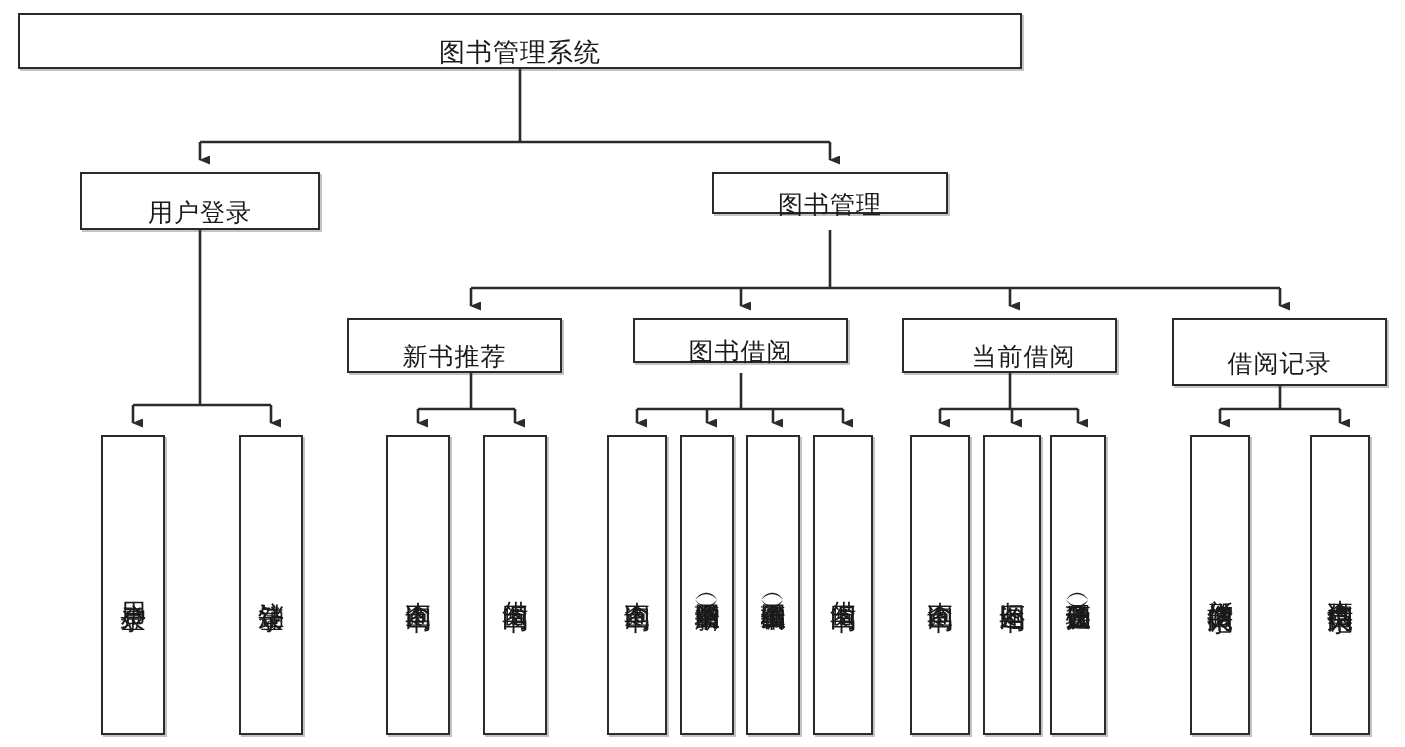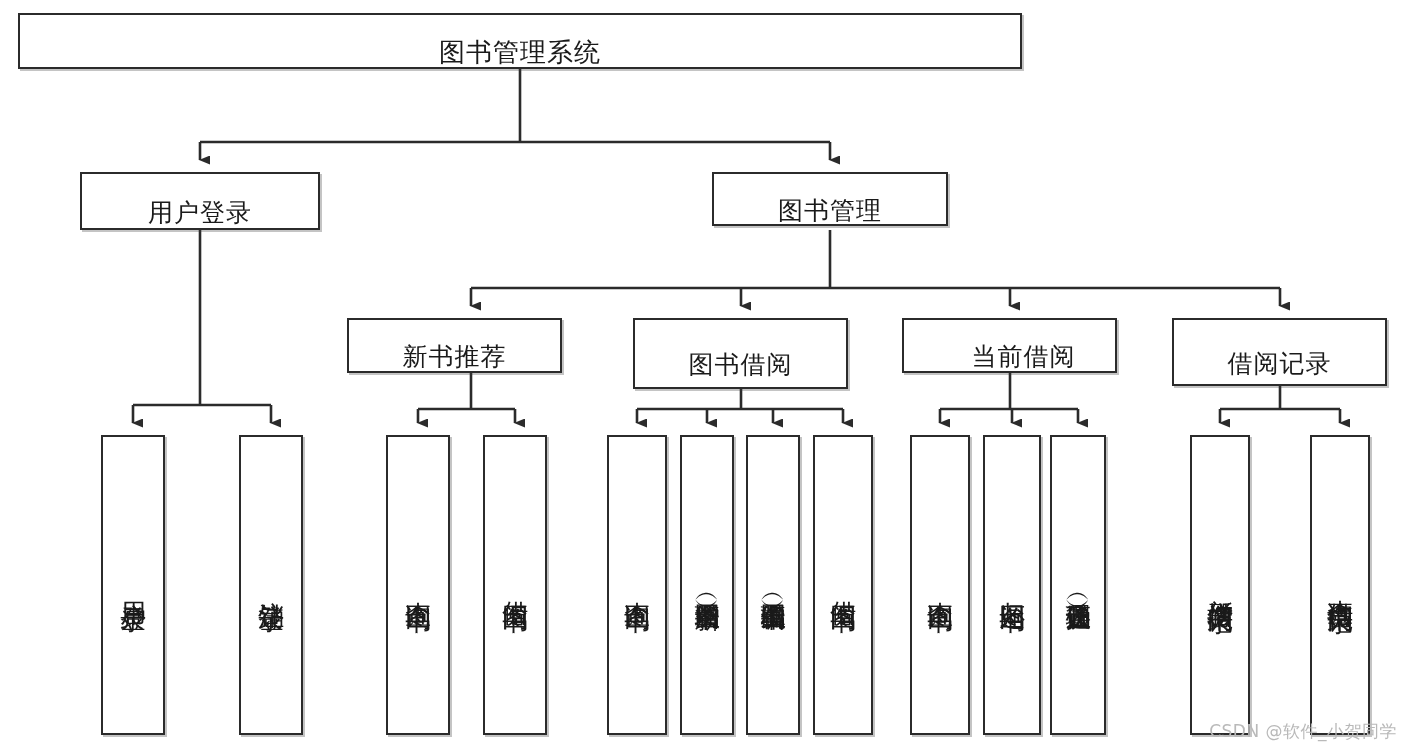--- a/index.html
+++ b/index.html
@@ -131,27 +131,27 @@
       </g>
   </svg>
 
   <div id="nodes">
       <div class="node h root" style="left: 18px; top: 13px; width: 1004px; height: 56px;">
         <span class="label">图书管理系统</span>
       </div>
       <div class="node h" style="left: 80px; top: 172px; width: 240px; height: 58px;">
         <span class="label">用户登录</span>
       </div>
-      <div class="node h" style="left: 712px; top: 172px; width: 236px; height: 54px;">
+      <div class="node h" style="left: 712px; top: 172px; width: 236px; height: 42px;">
         <span class="label">图书管理</span>
       </div>
       <div class="node h" style="left: 347px; top: 318px; width: 215px; height: 55px;">
         <span class="label">新书推荐</span>
       </div>
-      <div class="node h" style="left: 633px; top: 318px; width: 215px; height: 71px;">
+      <div class="node h" style="left: 633px; top: 318px; width: 215px; height: 45px;">
         <span class="label">图书借阅</span>
       </div>
       <div class="node h" style="left: 902px; top: 318px; width: 215px; height: 55px; padding-left: 28px;">
         <span class="label">当前借阅</span>
       </div>
       <div class="node h" style="left: 1172px; top: 318px; width: 215px; height: 68px;">
         <span class="label">借阅记录</span>
       </div>
       <div class="node v" style="left: 101px; top: 435px; width: 64px; height: 300px;">
         <span class="label">用户登录</span>
@@ -187,14 +187,13 @@
         <span class="label">确认归还（管理员）</span>
       </div>
       <div class="node v" style="left: 1190px; top: 435px; width: 60px; height: 300px;">
         <span class="label">新增借阅记录</span>
       </div>
       <div class="node v" style="left: 1310px; top: 435px; width: 60px; height: 300px;">
         <span class="label">查询借阅记录</span>
       </div>
     </div>
 
-  <div id="watermark">CSDN @软件_小贺同学</div>
 </div>
 
 </body></html>

